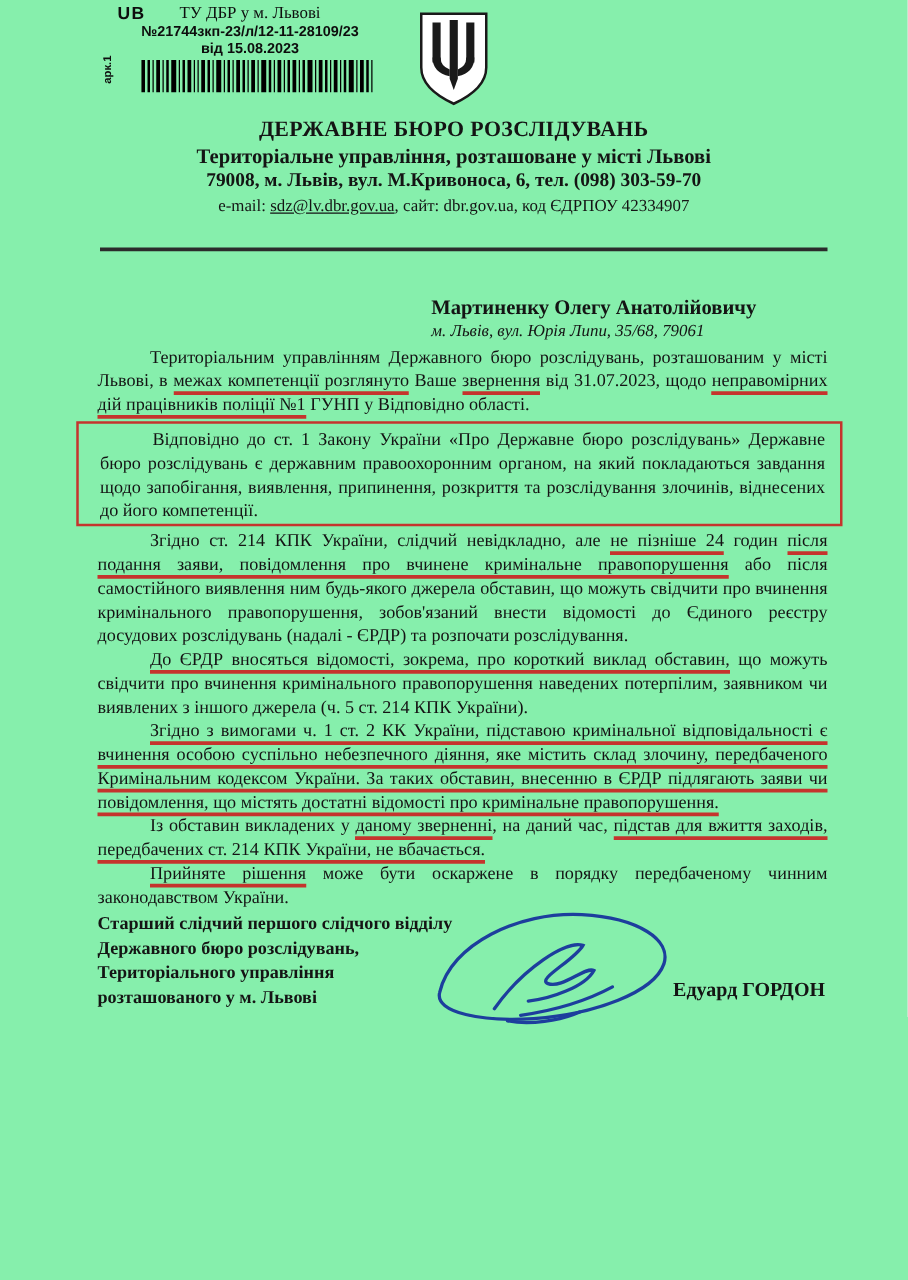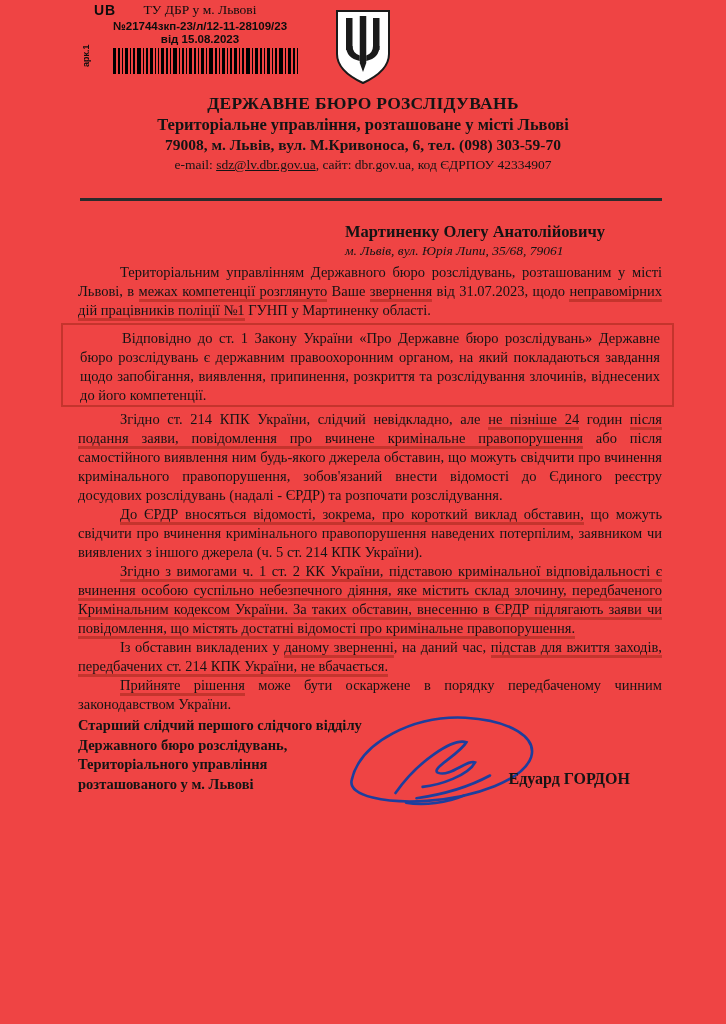--- a/index.html
+++ b/index.html
@@ -5,21 +5,21 @@
   :root{
     --annotation-red:#c5342d;
     --signature-blue:#1d3e9d;
     --ink:#141414;
   }
   html,body{margin:0;padding:0;background:#e8e8e8;}
   .page{
     position:relative;
     width:726px;height:1024px;
     margin:0 auto;
-    background:#ef4444;
+    background:#86efac;
     font-family:"Liberation Serif", serif;
     color:var(--ink);
     overflow:hidden;
   }
   
   .stamp{
     position:absolute;left:92px;top:2px;width:216px;
     text-align:center;
     font-family:"Liberation Sans", sans-serif;
     color:#0d0d0d;
@@ -43,21 +43,21 @@
   .emblem{display:block;margin:8px auto 0;width:66px;height:78px;}
   
   .header{ text-align:center; }
   .header-title{font-size:17.5px;font-weight:bold;line-height:22px;margin-top:6px;letter-spacing:.3px;}
   .header-division{font-size:16.5px;font-weight:bold;line-height:21px;}
   .header-address{font-size:15.5px;font-weight:bold;line-height:20px;}
   .header-contacts{font-size:13.5px;line-height:19px;}
   .email-link{text-decoration:underline;color:inherit;cursor:pointer;}
   .rule{margin:24px 64px 0 80px;border:0;border-top:3px solid #2b2b2b;}
   
-  .addressee{margin:20px 64px 0 345px;}
+  .addressee{margin:34px 64px 0 345px;}
   .addressee-name{font-size:16.5px;font-weight:bold;line-height:21px;}
   .addressee-address{font-size:13.5px;font-style:italic;line-height:17px;}
   
   .letter-body{margin:4px 64px 0 78px;}
   .para{
     margin:0;
     font-size:14.5px;line-height:19px;
     text-align:justify;text-indent:42px;
   }
   .para .u{
@@ -68,21 +68,21 @@
     border:2px solid var(--annotation-red);
     margin:3px -12px 3px -17px;
     padding:4px 12px 0 17px;
     font-family:Liberation Serif, serif;
   }
   
   .signature-block{position:relative;margin:2px 64px 0 78px;height:118px;}
   .signer-position div{font-size:14.5px;font-weight:bold;line-height:19.5px;}
   .signature-ink{position:absolute;left:258px;top:-12px;pointer-events:none;}
   .signer-name{
-    position:absolute;right:32px;top:54px;
+    position:absolute;right:2px;top:54px;
     font-size:16px;font-weight:bold;
   }
 </style>
 </head>
 <body>
 
 <div class="page">
 
   <div class="stamp">
     <div class="stamp-row1">
@@ -121,21 +121,21 @@
   </div>
 
   <hr class="rule">
 
   <div class="addressee">
     <div class="addressee-name">Мартиненку Олегу Анатолійовичу</div>
     <div class="addressee-address">м. Львів, вул. Юрія Липи, 35/68, 79061</div>
   </div>
 
   <div class="letter-body" id="letter-body">
-      <p class="para"><span>Територіальним управлінням Державного бюро розслідувань, розташованим у місті Львові, в </span><span class="u">межах компетенції розглянуто</span><span> Ваше </span><span class="u">звернення</span><span> від 31.07.2023, щодо </span><span class="u">неправомірних дій працівників поліції №1</span><span> ГУНП у Мартиненку області.</span></p>
+      <p class="para"><span>Територіальним управлінням Державного бюро розслідувань, розташованим у місті Львові, в </span><span class="u">межах компетенції розглянуто</span><span> Ваше </span><span class="u">звернення</span><span> від 31.07.2023, щодо </span><span class="u">неправомірних дій працівників поліції №1</span><span> ГУНП у Відповідно області.</span></p>
       <p class="para boxed"><span>Відповідно до ст. 1 Закону України «Про Державне бюро розслідувань» Державне бюро розслідувань є державним правоохоронним органом, на який покладаються завдання щодо запобігання, виявлення, припинення, розкриття та розслідування злочинів, віднесених до його компетенції.</span></p>
       <p class="para"><span>Згідно ст. 214 КПК України, слідчий невідкладно, але </span><span class="u">не пізніше 24</span><span> годин </span><span class="u">після подання заяви, повідомлення про вчинене кримінальне правопорушення</span><span> або після самостійного виявлення ним будь-якого джерела обставин, що можуть свідчити про вчинення кримінального правопорушення, зобов'язаний внести відомості до Єдиного реєстру досудових розслідувань (надалі - ЄРДР) та розпочати розслідування.</span></p>
       <p class="para"><span class="u">До ЄРДР вносяться відомості, зокрема, про короткий виклад обставин,</span><span> що можуть свідчити про вчинення кримінального правопорушення наведених потерпілим, заявником чи виявлених з іншого джерела (ч. 5 ст. 214 КПК України).</span></p>
       <p class="para"><span class="u">Згідно з вимогами ч. 1 ст. 2 КК України, підставою кримінальної відповідальності є вчинення особою суспільно небезпечного діяння, яке містить склад злочину, передбаченого Кримінальним кодексом України. За таких обставин, внесенню в ЄРДР підлягають заяви чи повідомлення, що містять достатні відомості про кримінальне правопорушення.</span></p>
       <p class="para"><span>Із обставин викладених у </span><span class="u">даному зверненні</span><span>, на даний час, </span><span class="u">підстав для вжиття заходів, передбачених ст. 214 КПК України, не вбачається.</span></p>
       <p class="para"><span class="u">Прийняте рішення</span><span> може бути оскаржене в порядку передбаченому чинним законодавством України.</span></p>
     </div>
 
   <div class="signature-block">
     <div class="signer-position" id="signer-position">

